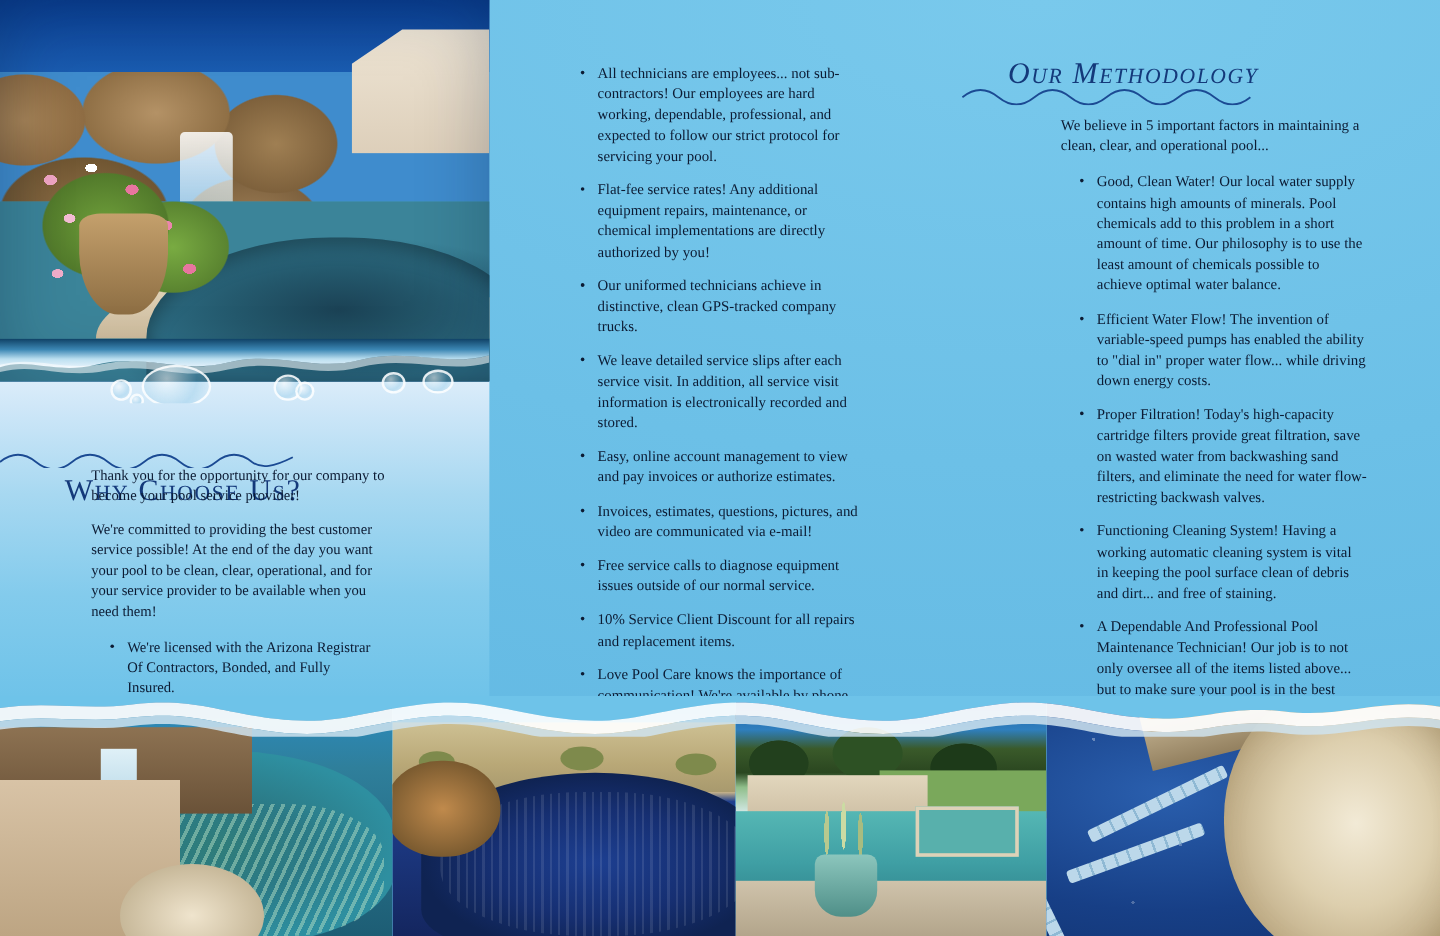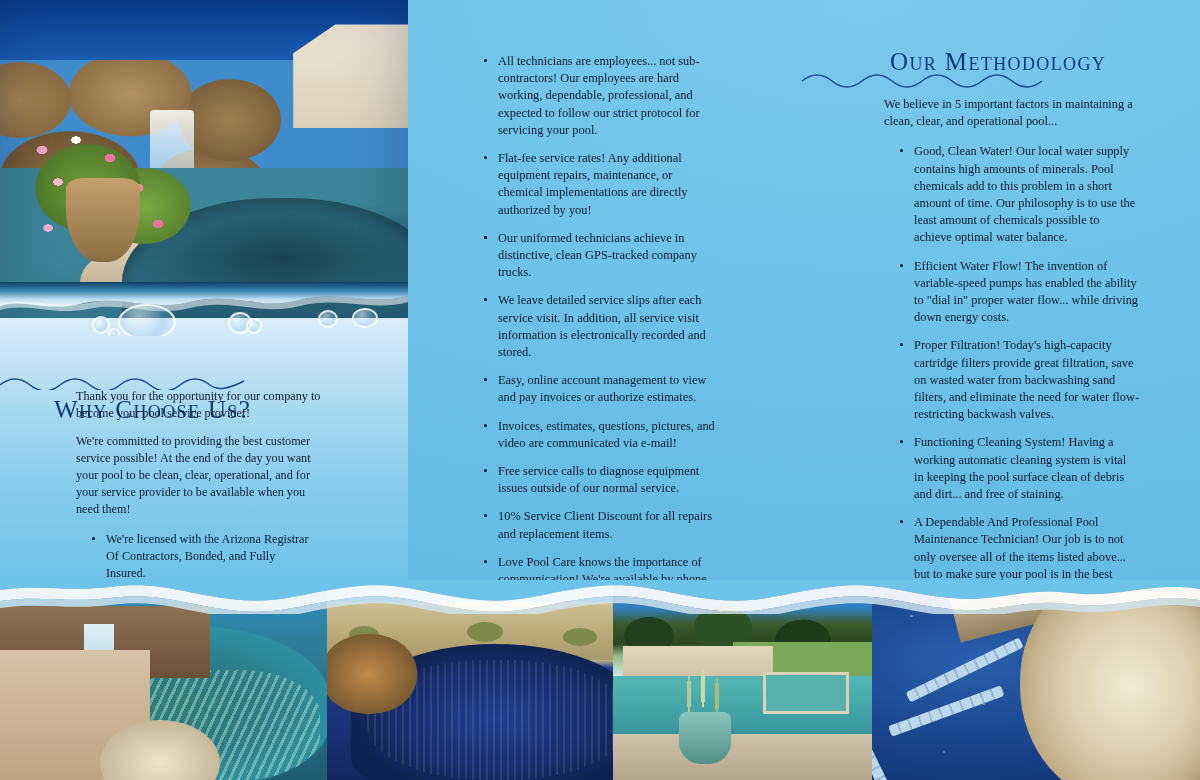--- a/index.html
+++ b/index.html
@@ -296,21 +296,21 @@
       <li><span class="bdot"></span><span>Our uniformed technicians achieve in distinctive, clean GPS-tracked company trucks.</span></li>
       <li><span class="bdot"></span><span>We leave detailed service slips after each service visit. In addition, all service visit information is electronically recorded and stored.</span></li>
       <li><span class="bdot"></span><span>Easy, online account management to view and pay invoices or authorize estimates.</span></li>
       <li><span class="bdot"></span><span>Invoices, estimates, questions, pictures, and video are communicated via e-mail!</span></li>
       <li><span class="bdot"></span><span>Free service calls to diagnose equipment issues outside of our normal service.</span></li>
       <li><span class="bdot"></span><span>10% Service Client Discount for all repairs and replacement items.</span></li>
       <li><span class="bdot"></span><span>Love Pool Care knows the importance of communication! We're available by phone, email, or text all days of the week.</span></li>
     </ul>
   </div>
 
-  <div class="section-head" style="left:890px;top:48px;">Our Methodology</div>
+  <div class="section-head" style="left:840px;top:48px;font-style:italic;">Our Methodology</div>
   <svg class="wave-rule" style="left:800px;top:72px;width:250px;height:16px;" viewBox="0 0 250 16" preserveAspectRatio="none">
     <path d="M2,9 C12,1 22,1 32,9 C42,17 52,17 62,9 C72,1 82,1 92,9 C102,17 112,17 122,9 C132,1 142,1 152,9 C162,17 172,17 182,9 C192,1 202,1 212,9 C222,17 232,17 242,9" fill="none" stroke="#1b4a93" stroke-width="1.5"></path>
   </svg>
 
   <div class="body-col right-col">
     <p>We believe in 5 important factors in maintaining a clean, clear, and operational pool...</p>
     <ul class="bullets">
       <li><span class="bdot"></span><span>Good, Clean Water!  Our local water supply contains high amounts of minerals.  Pool chemicals add to this problem in a short amount of time. Our philosophy is to use the least amount of chemicals possible to achieve optimal water balance.</span></li>
       <li><span class="bdot"></span><span>Efficient Water Flow! The invention of variable-speed pumps has enabled the ability to "dial in" proper water flow... while driving down energy costs.</span></li>
       <li><span class="bdot"></span><span>Proper Filtration!  Today's high-capacity cartridge filters provide great filtration, save on wasted water from backwashing sand filters, and eliminate the need for water flow-restricting backwash valves.</span></li>

